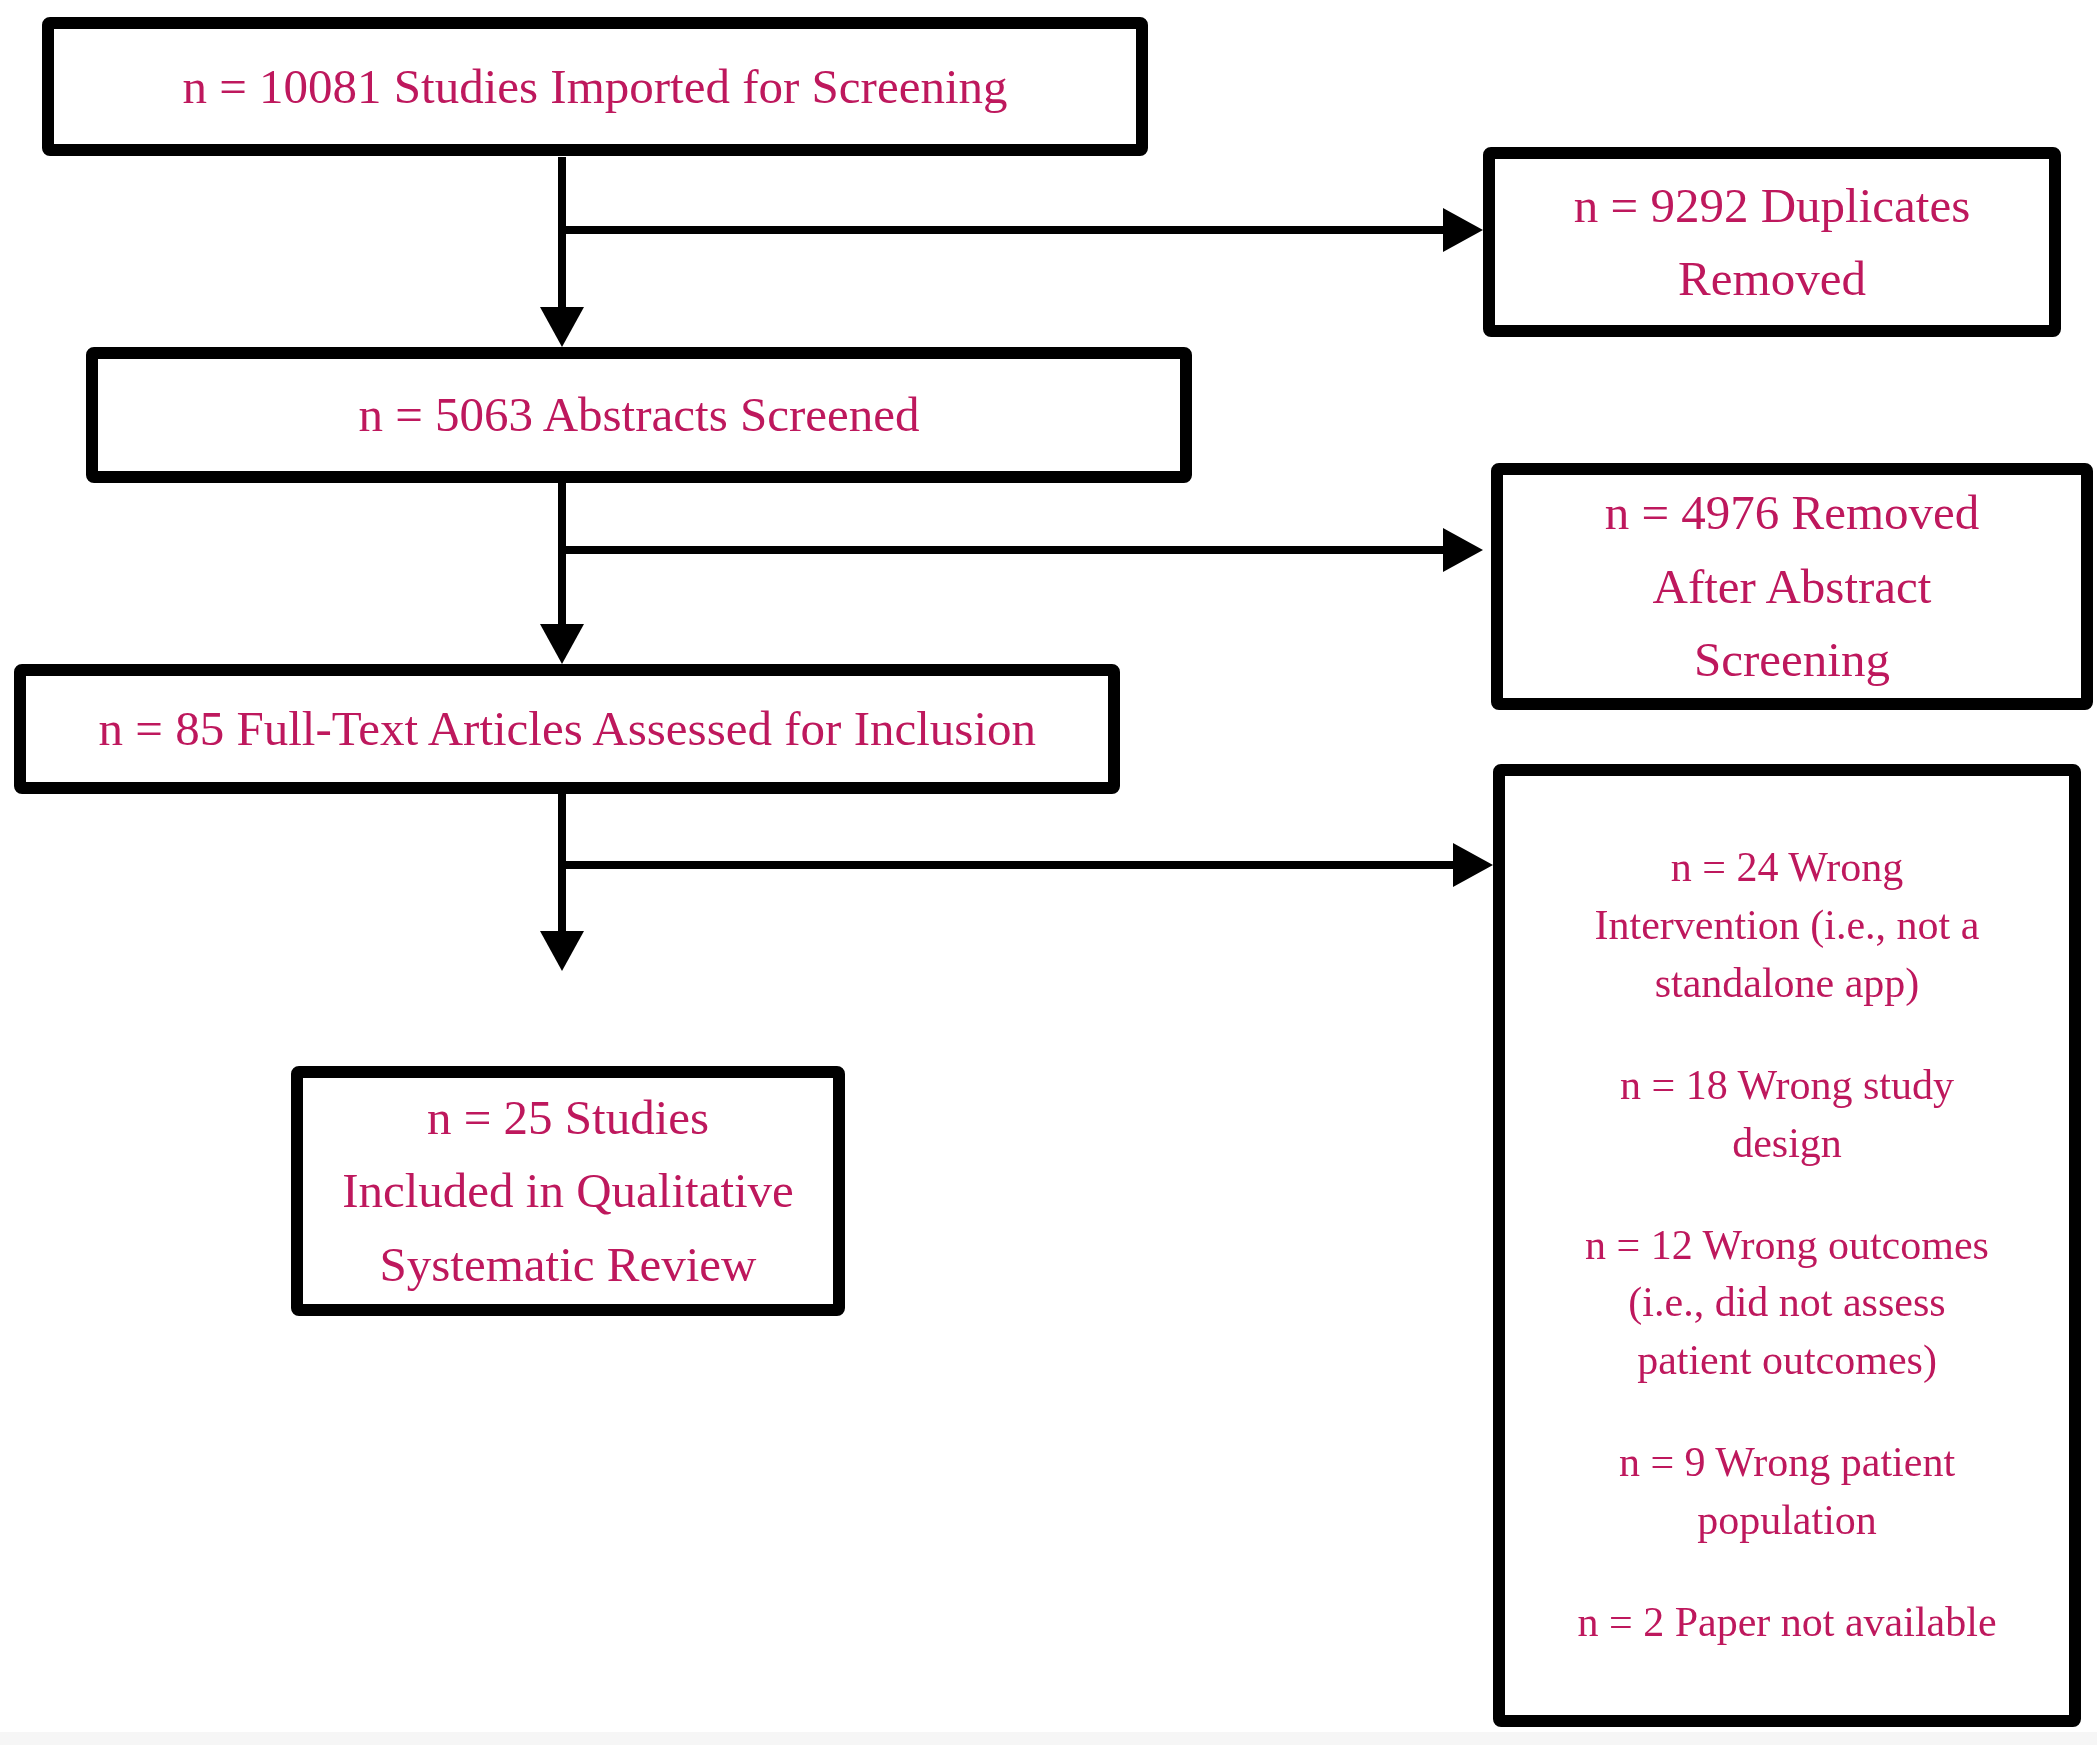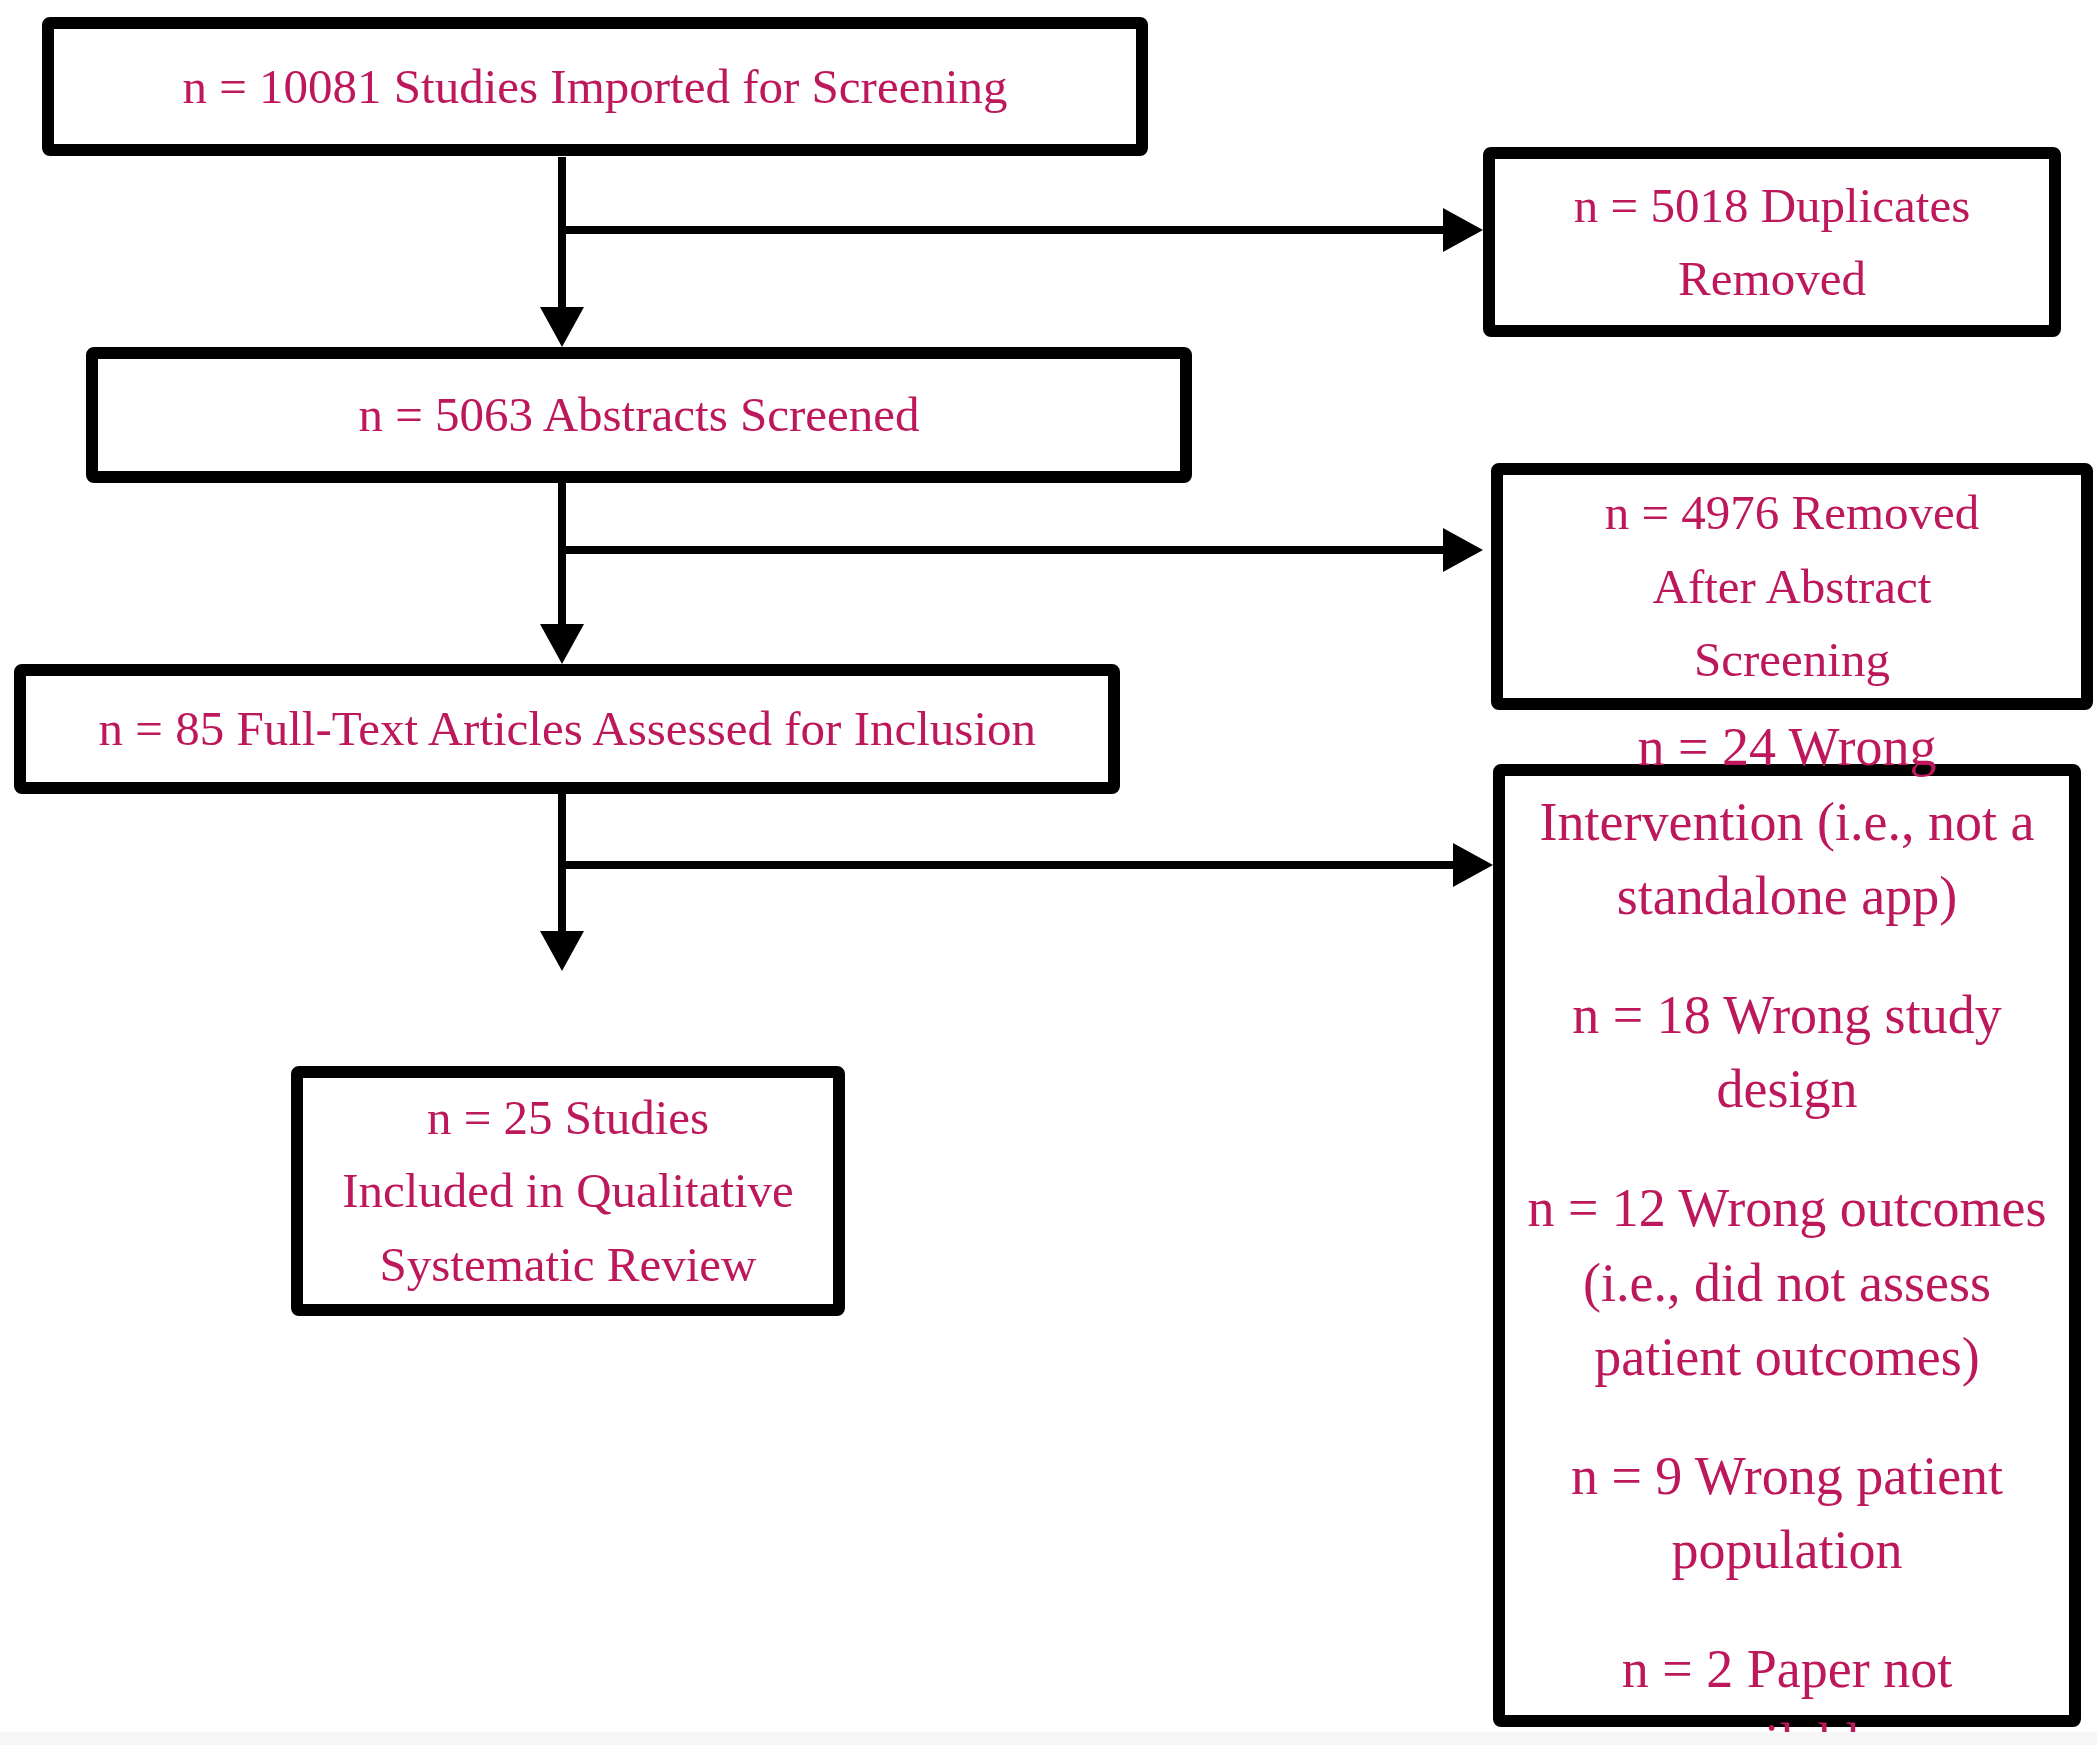--- a/index.html
+++ b/index.html
@@ -31,21 +31,21 @@
   #box-abstracts         {left:42px;  top:347px;  width:1106px; height:136px;margin-left:44px;}
   #box-fulltext          {left:14.3px;  top:664px;  width:1106px; height:130px;}
   #box-included          {left:291px; top:1026px; width:554px;  height:250px;margin-top:40px;}
   
   #box-duplicates        {left:1483px;top:147px;  width:578px;  height:190px;}
   #box-abstract-removed  {left:1483px;top:463px;  width:602px;  height:247px;margin-left:8px;}
   #box-exclusions{
     left:1493px;top:764px;width:588px;height:963px;
     flex-direction:column;
     justify-content:center;
-    font-size:54px;
+    font-size:42px;
     line-height:1.38;
     padding:32px 16px;
   }
   .excl-entry{white-space:pre-line;text-align:center;}
   .excl-entry + .excl-entry{margin-top:44px;}
 
   
   .vline{position:absolute;width:8px;background:#000;}
   .hline{position:absolute;height:8px;background:#000;}
   .arr-down{position:absolute;width:0;height:0;
@@ -80,21 +80,21 @@
   <div class="box" id="box-imported">n = 10081 Studies Imported for Screening</div>
 
   <div class="box" id="box-abstracts">n = 5063 Abstracts Screened</div>
 
   <div class="box" id="box-fulltext">n = 85 Full-Text Articles Assessed for Inclusion</div>
 
   <div class="box" id="box-included">n = 25 Studies
 Included in Qualitative
 Systematic Review</div>
 
-  <div class="box" id="box-duplicates">n = 5018 Duplicates
+  <div class="box" id="box-duplicates">n = 9292 Duplicates
 Removed</div>
 
   <div class="box" id="box-abstract-removed">n = 4976 Removed
 After Abstract
 Screening</div>
 
   <div class="box" id="box-exclusions">
     <div class="excl-entry">n = 24 Wrong
 Intervention (i.e., not a
 standalone app)</div>

